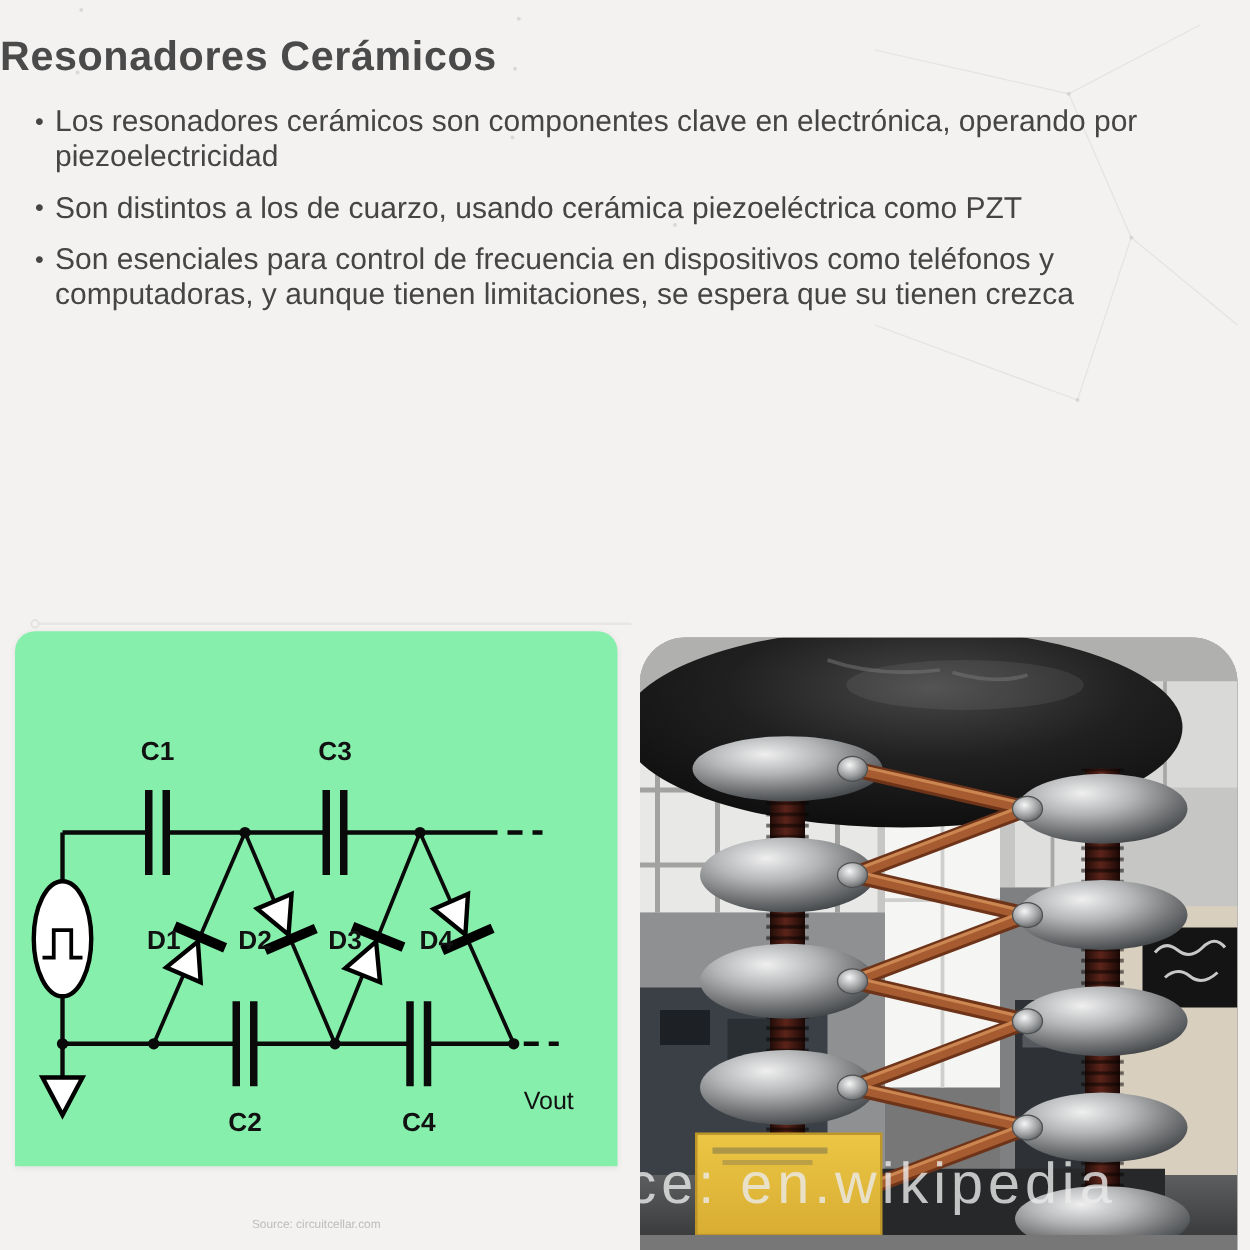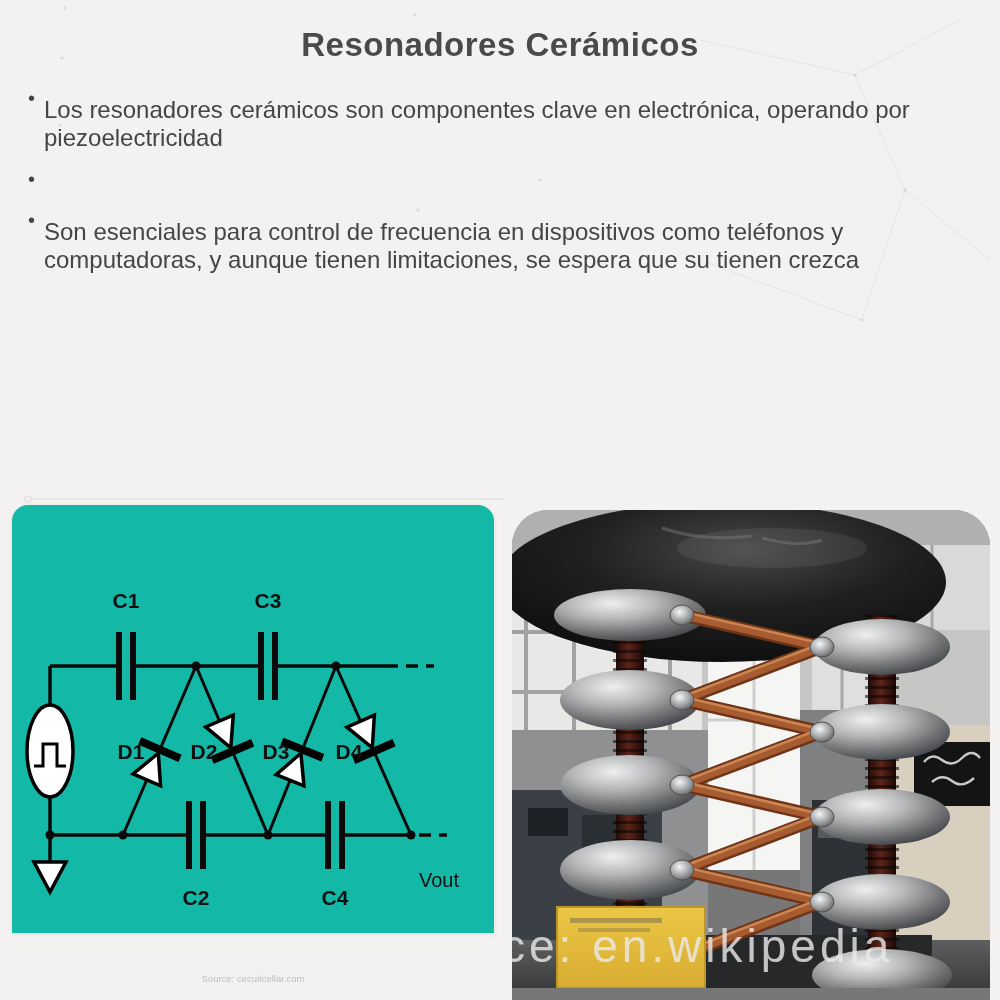--- a/index.html
+++ b/index.html
@@ -4,35 +4,35 @@
 <style>
   html,body{margin:0;padding:0;}
   body{
     width:1000px;height:1000px;position:relative;overflow:hidden;
     background:#f3f2f1;
     font-family:"Liberation Sans","DejaVu Sans",sans-serif;
   }
   .bg-texture{position:absolute;inset:0;pointer-events:none;}
   .page-title{
     position:absolute;top:26px;left:0;width:100%;
-    text-align:center;font-size:33px;font-weight:600;
+    text-align:left;font-size:33px;font-weight:600;
     color:#4a4a4a;letter-spacing:.5px;margin:0;
   }
   .bullet-list{position:absolute;top:84px;left:28px;width:960px;}
   .bullet-item{display:flex;margin-bottom:13px;color:#454545;}
   .bullet-marker{
     font-size:20px;line-height:28px;margin-right:9px;color:#454545;flex:none;
   }
-  .bullet-text{font-size:24px;line-height:28px;font-weight:500;margin-top:12px;}
+  .bullet-text{font-size:24px;line-height:28px;font-weight:500;}
   .bullet-item:nth-child(1) .bullet-text{max-width:880px;}
   .bullet-item:nth-child(2) .bullet-text{white-space:nowrap;}
   .bullet-item:nth-child(3) .bullet-text{max-width:880px;}
   .circuit-card{
     position:absolute;left:12px;top:505px;width:482px;height:428px;
-    background:#14b8a6;border-radius:16px 16px 0 0;
+    background:#86efac;border-radius:16px 16px 0 0;
     box-shadow:0 1px 5px rgba(0,0,0,.07);
   }
   .photo-card{
     position:absolute;left:512px;top:510px;width:478px;height:546px;
     border-radius:36px;overflow:hidden;background:#777;
   }
   svg{display:block;}
   .circ-label{font-weight:700;font-size:21px;fill:#111;}
   .vout-label{font-size:20px;fill:#111;}
   .src-caption{font-size:9.5px;fill:#bcbcbc;}
@@ -67,20 +67,21 @@
 
 <h1 class="page-title">Resonadores Cerámicos</h1>
 
 <div class="bullet-list">
   <div class="bullet-item">
     <span class="bullet-marker">•</span>
     <span class="bullet-text">Los resonadores cerámicos son componentes clave en electrónica, operando por piezoelectricidad</span>
   </div>
   <div class="bullet-item">
     <span class="bullet-marker">•</span>
+    <span class="bullet-text">Son distintos a los de cuarzo, usando cerámica piezoeléctrica como PZT</span>
   </div>
   <div class="bullet-item">
     <span class="bullet-marker">•</span>
     <span class="bullet-text">Son esenciales para control de frecuencia en dispositivos como teléfonos y computadoras, y aunque tienen limitaciones, se espera que su tienen crezca</span>
   </div>
 </div>
 
 <div class="circuit-card">
   <svg width="482" height="495" viewBox="0 0 482 495">
     <g stroke="#0a0a0a" stroke-width="3.5" fill="none">

